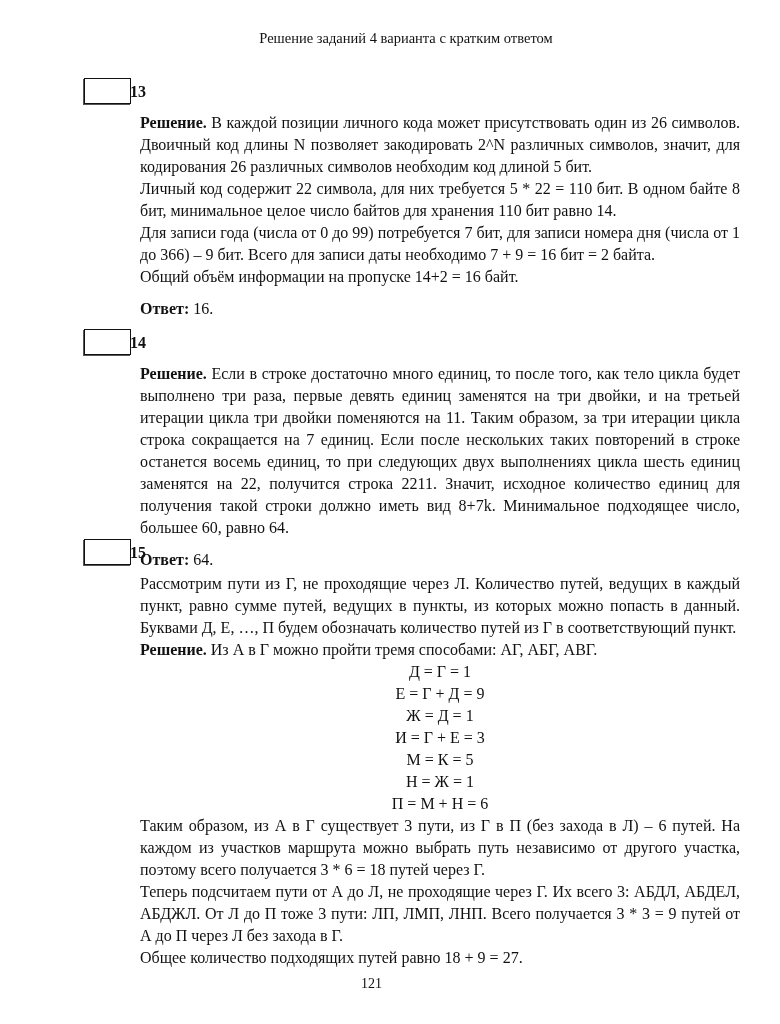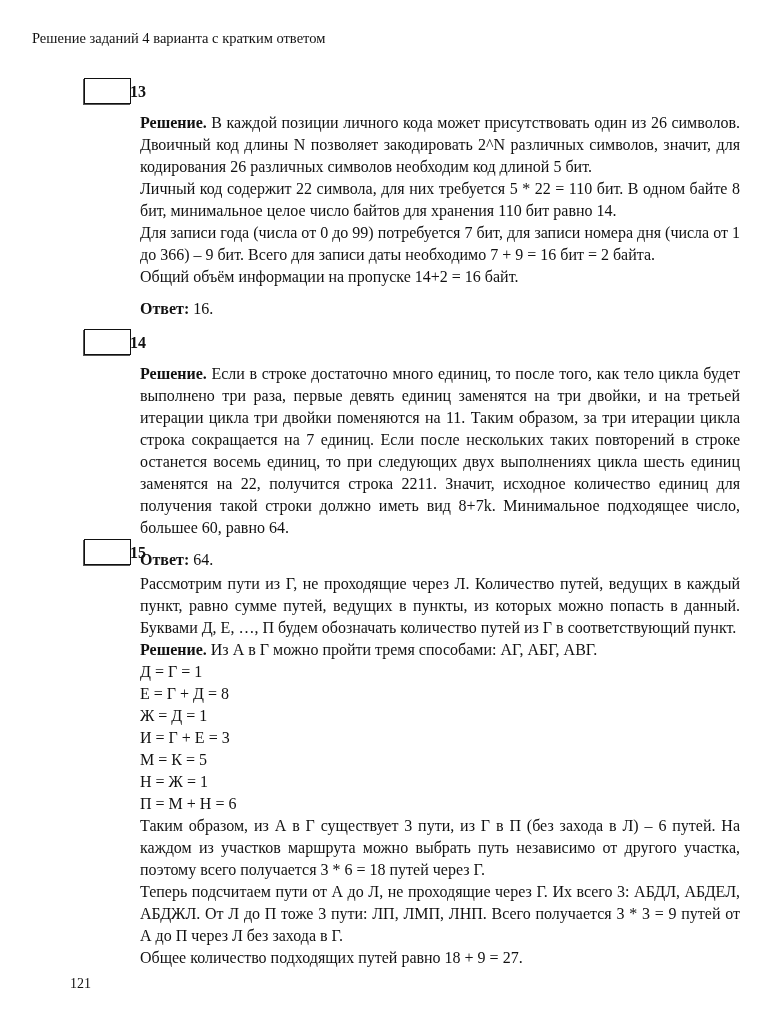--- a/index.html
+++ b/index.html
@@ -1,32 +1,32 @@
 <!DOCTYPE html>
 <html><head>
 <meta charset="utf-8">
 <style>
   html, body { margin: 0; padding: 0; background: #ffffff; }
   body { width: 780px; height: 1024px; position: relative; overflow: hidden;
          font-family: "Liberation Serif", "DejaVu Serif", serif; color: #111; }
-  .header { position: absolute; top: 30px; left: 0; width: 780px; 
+  .header { position: absolute; top: 30px; left: 0; width: 780px; text-align: center;
             font-size: 14.5px; padding-left: 32px; box-sizing: border-box; }
   .task { position: absolute; left: 84px; width: 660px; }
   .num-box { position: absolute; left: 0; top: 2px; width: 36px; height: 26px;
              border: 1.6px solid #111; box-shadow: -1px 1px 0 #555;
              font-weight: bold; font-size: 16px; text-align: center; line-height: 26px;
              box-sizing: border-box; padding-left: 45px; }
   .body { position: absolute; left: 56px; width: 600px; font-size: 16px; line-height: 22px;
           text-align: justify; margin-top: 36px; }
   .body p { margin: 0; }
   .sol-label { font-weight: bold; }
   .answer { margin-top: 10px !important; }
   .answer b { font-weight: bold; }
-  .eq { text-align: left; }
-  .footer { position: absolute; top: 976px; left: 0; width: 673px; text-align: left;
+  .eq { text-align: center; }
+  .footer { position: absolute; top: 976px; left: 0; width: 673px; text-align: center;
             font-size: 14px; padding-left: 70px; box-sizing: border-box; }
 </style>
 </head>
 <body>
 
 <div class="header">Решение заданий 4 варианта с кратким ответом</div>
 
 <div class="task" style="top:76px;">
   <div class="num-box">13</div>
   <div class="body">
@@ -45,21 +45,21 @@
     <p class="answer"><b>Ответ:</b><span> 64.</span></p>
   </div>
 </div>
 
 <div class="task" style="top:537px;">
   <div class="num-box">15</div>
   <div class="body">
     <p>Рассмотрим пути из Г, не проходящие через Л. Количество путей, ведущих в каждый пункт, равно сумме путей, ведущих в пункты, из которых можно попасть в данный. Буквами Д, Е, …, П будем обозначать количество путей из Г в соответствующий пункт.</p>
     <p><span class="sol-label">Решение.</span><span> Из А в Г можно пройти тремя способами: АГ, АБГ, АВГ.</span></p>
     <p class="eq">Д = Г = 1</p>
-    <p class="eq">Е = Г + Д = 8</p>
+    <p class="eq">Е = Г + Д = 9</p>
     <p class="eq">Ж = Д = 1</p>
     <p class="eq">И = Г + Е = 3</p>
     <p class="eq">М = К = 5</p>
     <p class="eq">Н = Ж = 1</p>
     <p class="eq">П = М + Н = 6</p>
     <p>Таким образом, из А в Г существует 3 пути, из Г в П (без захода в Л) – 6 путей. На каждом из участков маршрута можно выбрать путь независимо от другого участка, поэтому всего получается 3 * 6 = 18 путей через Г.</p>
     <p>Теперь подсчитаем пути от А до Л, не проходящие через Г. Их всего 3: АБДЛ, АБДЕЛ, АБДЖЛ. От Л до П тоже 3 пути: ЛП, ЛМП, ЛНП. Всего получается 3 * 3 = 9 путей от А до П через Л без захода в Г.</p>
     <p>Общее количество подходящих путей равно 18 + 9 = 27.</p>
   </div>
 </div>

